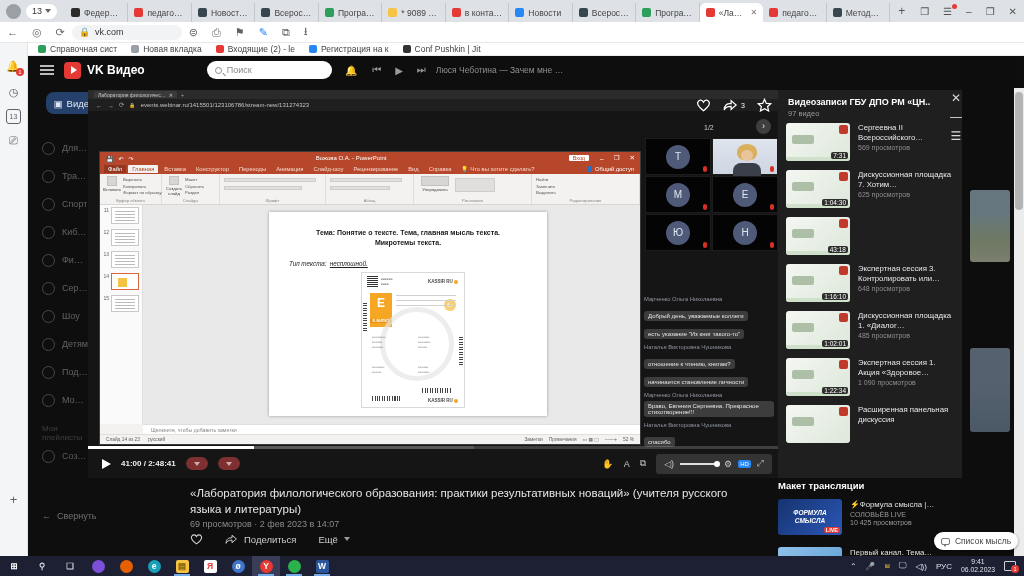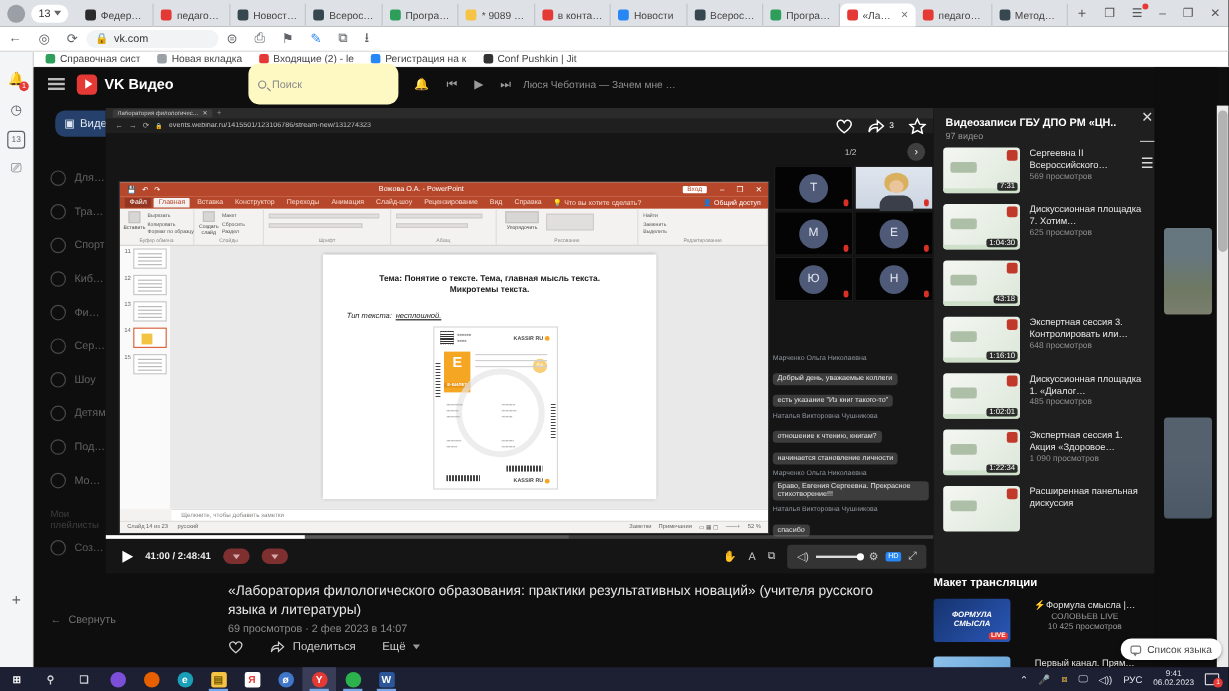--- a/index.html
+++ b/index.html
@@ -42,21 +42,21 @@
 
   
   #vkpage{left:28px;top:56px;width:996px;height:500px;background:#0e0e0e;}
   #vkheader{position:absolute;left:0;top:0;width:996px;height:28px;display:flex;align-items:center;}
   .burger{width:14px;height:10px;border-top:2px solid #bbb;border-bottom:2px solid #bbb;position:relative;margin:0 10px 0 12px;}
   .burger:before{content:"";position:absolute;left:0;top:2px;width:14px;height:2px;background:#bbb;}
   #vklogo{display:flex;align-items:center;gap:6px;}
   #vklogo .lg{width:17px;height:17px;border-radius:4px;background:#e53935;display:flex;align-items:center;justify-content:center;}
   #vklogo .lg i{display:block;width:0;height:0;border-left:6px solid #fff;border-top:4px solid transparent;border-bottom:4px solid transparent;margin-left:2px;}
   #vklogo span{color:#fff;font-weight:bold;font-size:12px;}
-  #vksearch{margin-left:62px;width:125px;height:34px;background:#fef9c3;border-radius:9px;display:flex;align-items:center;gap:5px;padding:0 8px;color:#8a8a8a;font-size:9px;}
+  #vksearch{margin-left:62px;width:125px;height:18px;background:#ffffff;border-radius:9px;display:flex;align-items:center;gap:5px;padding:0 8px;color:#8a8a8a;font-size:9px;}
   .mag{width:7px;height:7px;border:1.3px solid #8a8a8a;border-radius:50%;position:relative;}
   .mag:after{content:"";position:absolute;left:6px;top:6px;width:4px;height:1.3px;background:#8a8a8a;transform:rotate(45deg);}
   .hdr-ic{color:#9a9a9a;font-size:10px;margin-left:14px;}
   #nowplaying{color:#8f8f8f;font-size:8.5px;margin-left:10px;max-width:130px;}
   #apps-grid{margin-left:auto;color:#9a9a9a;font-size:10px;letter-spacing:1px;}
   #vkavatar{width:18px;height:18px;border-radius:50%;background:#6d6458;margin:0 14px 0 12px;}
 
   #video-nav-btn{position:absolute;left:18px;top:36px;width:56px;height:22px;background:#25406a;border-radius:8px;color:#dfe7f2;font-size:9.5px;display:flex;align-items:center;justify-content:center;gap:4px;}
 
   #vksidebar{position:absolute;left:0;top:78px;width:60px;opacity:.42;}
@@ -189,21 +189,21 @@
 
   
   #streams{left:778px;top:480px;width:184px;height:76px;}
   #streams-title{color:#fff;font-size:9.5px;font-weight:bold;}
   .st-item{position:relative;margin-top:8px;height:40px;}
   .st-thumb{position:absolute;left:0;top:0;width:64px;height:36px;border-radius:3px;overflow:hidden;display:flex;align-items:center;justify-content:center;}
   .st-thumb.f1{background:linear-gradient(135deg,#16336e,#2a57b8);}
   .st-thumb.f2{background:linear-gradient(135deg,#8fc1ea,#5e9fd4);}
   .st-thumb .txt{color:#fff;font-weight:bold;font-style:italic;font-size:6.5px;text-align:center;line-height:1.2;}
   .live{position:absolute;right:2px;bottom:2px;background:#e53935;color:#fff;font-size:5.5px;border-radius:2px;padding:0 2px;font-weight:bold;}
-  .st-text{position:absolute;left:72px;top:1px;width:108px;text-align:center;}
+  .st-text{position:absolute;left:72px;top:1px;width:108px;}
   .st-t{color:#e2e2e2;font-size:7.8px;} .st-t .bolt{color:#f5c518;}
   .st-c{color:#9a9a9a;font-size:7px;margin-top:2px;}
   .st-v{color:#9a9a9a;font-size:7px;margin-top:1px;}
 
   
   #rightdim{left:962px;top:56px;width:52px;height:500px;background:#0d0d0d;}
   .dim-thumb{position:absolute;border-radius:3px;opacity:.5;}
   #overlay-ctls{left:950px;top:92px;z-index:5;color:#d9d9d9;display:flex;flex-direction:column;gap:7px;align-items:center;}
   #overlay-ctls div{font-size:12px;line-height:12px;}
   #scrollbar{left:1014px;top:88px;width:10px;height:468px;background:#ececec;}
@@ -807,42 +807,42 @@
           </div>
           <div class="st-text">
             <div class="st-t ell"><span class="bolt">⚡</span>Формула смысла |…</div>
             <div class="st-c ell">СОЛОВЬЁВ LIVE</div>
             <div class="st-v ell">10 425 просмотров</div>
           </div>
         </div>
         <div class="st-item">
           <div class="st-thumb f2"></div>
           <div class="st-text">
-            <div class="st-t ell">Первый канал. Прям…</div>
+            <div class="st-t ell">Первый канал. Тема…</div>
           </div>
         </div>
       </div>
   </div>
 
   <div id="rightdim" class="abs">
     <div class="dim-thumb" style="left:8px;top:134px;width:40px;height:72px;background:linear-gradient(180deg,#bfe0f2 30%,#cfe4b8 70%,#e8f0d0);"></div>
     <div class="dim-thumb" style="left:8px;top:292px;width:40px;height:84px;background:linear-gradient(180deg,#9db6cf 40%,#8aa3be);"></div>
   </div>
   <div id="overlay-ctls" class="abs">
     <div>✕</div>
     <div>—</div>
     <div>☰</div>
   </div>
   <div id="scrollbar" class="abs">
       <div id="scroll-thumb"></div>
     </div>
 
   <div id="chatlist-btn" class="abs">
     <span class="chat-ic"></span>
-    <span>Список языка</span>
+    <span>Список мысль</span>
   </div>
 
   <div id="taskbar" class="abs">
     <div id="tb-icons" style="display:flex;">
         <div class="tb-item">
           <div class="tb-glyph" style="background: transparent; color: rgb(255, 255, 255);">⊞</div>
         </div>
         <div class="tb-item">
           <div class="tb-glyph" style="background: transparent; color: rgb(207, 211, 218);">⚲</div>
         </div>

